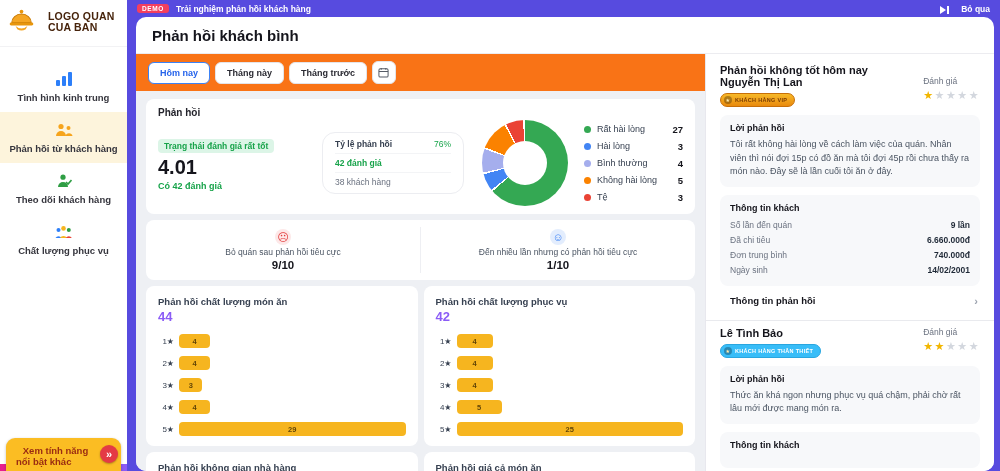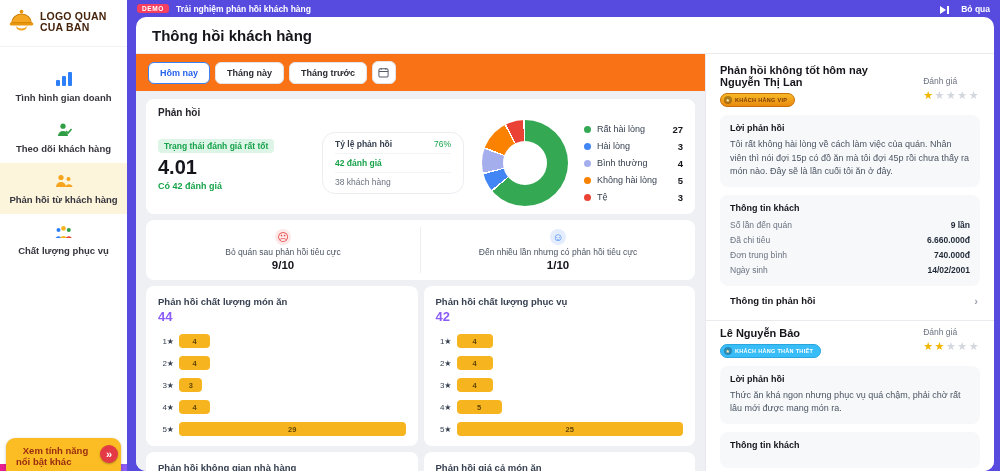--- a/index.html
+++ b/index.html
@@ -1,21 +1,21 @@
 <!DOCTYPE html>
 <html><head>
 <meta charset="utf-8">
 <style>
   * { margin:0; padding:0; box-sizing:border-box; }
   html,body { font-family:"Liberation Sans","DejaVu Sans",sans-serif; }
   #app { position:relative; width:1000px; height:471px; overflow:hidden; background:#574BDF; }
 
   
   .sidebar { position:absolute; left:0; top:0; width:127px; height:471px; background:#fff; z-index:3; }
-  .logo { display:flex; align-items:center; gap:5px; padding:8px 6px 10px 8px; border-bottom:1px solid #F2F2F4; }
+  .logo { display:flex; align-items:center; gap:13px; padding:8px 6px 10px 8px; border-bottom:1px solid #F2F2F4; }
   .logo-text { font-size:10.5px; line-height:11px; font-weight:800; color:#46230B; letter-spacing:.2px; }
   .menu { padding-top:14px; }
   .menu-item { text-align:center; padding:9px 4px; cursor:pointer; }
   .menu-item.active { background:#FDF4DC; }
   .menu-icon { height:18px; display:flex; align-items:center; justify-content:center; margin-bottom:4px; }
   .menu-label { font-size:9.5px; font-weight:700; color:#35353D; }
   .sidebar-strip { position:absolute; left:0; bottom:0; width:127px; height:7px;
     background:linear-gradient(90deg,#E91E8C,#8B5CF6); }
   .cta { position:absolute; left:6px; bottom:-8px; width:115px; background:#FBBD23; border-radius:9px;
     padding:7px 26px 12px 10px; box-shadow:0 1px 3px rgba(0,0,0,.25); cursor:pointer; }
@@ -146,44 +146,44 @@
 
     <div class="menu">
       <div class="menu-item">
         <div class="menu-icon">
           <svg width="18" height="14" viewBox="0 0 18 14">
             <rect x="1" y="8" width="4" height="6" rx="1" fill="#2D7FF9"></rect>
             <rect x="7" y="4" width="4" height="10" rx="1" fill="#2D7FF9"></rect>
             <rect x="13" y="0" width="4" height="14" rx="1" fill="#2D7FF9"></rect>
           </svg>
         </div>
-        <div class="menu-label">Tình hình gian doanh</div>
-      </div>
-
-      <div class="menu-item">
-        <div class="menu-icon">
-          <svg width="17" height="15" viewBox="0 0 17 15">
-            <circle cx="8" cy="3.2" r="2.6" fill="#2F9E44"></circle>
-            <path d="M3 13 a5 5 0 0 1 10 0 z" fill="#2F9E44"></path>
-            <path d="M11 8 l2 2 l3.5 -4" stroke="#2F9E44" stroke-width="1.6" fill="none"></path>
-          </svg>
-        </div>
-        <div class="menu-label">Theo dõi khách hàng</div>
+        <div class="menu-label">Tình hình kinh trung</div>
       </div>
 
       <div class="menu-item active">
         <div class="menu-icon">
           <svg width="18" height="15" viewBox="0 0 18 15">
             <circle cx="6" cy="3.5" r="2.6" fill="#F6A41C"></circle>
             <path d="M1 13 a5 5 0 0 1 10 0 z" fill="#F6A41C"></path>
             <circle cx="13.5" cy="5" r="2" fill="#F6A41C"></circle>
             <path d="M10.5 13 a3.6 3.6 0 0 1 7 0 z" fill="#F6A41C"></path>
           </svg>
         </div>
         <div class="menu-label">Phản hồi từ khách hàng</div>
+      </div>
+
+      <div class="menu-item">
+        <div class="menu-icon">
+          <svg width="17" height="15" viewBox="0 0 17 15">
+            <circle cx="8" cy="3.2" r="2.6" fill="#2F9E44"></circle>
+            <path d="M3 13 a5 5 0 0 1 10 0 z" fill="#2F9E44"></path>
+            <path d="M11 8 l2 2 l3.5 -4" stroke="#2F9E44" stroke-width="1.6" fill="none"></path>
+          </svg>
+        </div>
+        <div class="menu-label">Theo dõi khách hàng</div>
       </div>
 
       <div class="menu-item">
         <div class="menu-icon">
           <svg width="19" height="15" viewBox="0 0 19 15">
             <circle cx="4.5" cy="5" r="2" fill="#2D7FF9"></circle>
             <path d="M1.5 13 a3.4 3.4 0 0 1 6 0 z" fill="#2D7FF9"></path>
             <circle cx="9.5" cy="3.4" r="2.3" fill="#F6B51F"></circle>
             <path d="M6 13 a4 4 0 0 1 7 0 z" fill="#F6B51F"></path>
             <circle cx="14.8" cy="5" r="2" fill="#2F9E44"></circle>
@@ -213,21 +213,21 @@
             <path d="M0 0 L6 4 L0 8 Z" fill="#fff"></path>
             <rect x="7" y="0" width="2" height="8" fill="#fff"></rect>
           </svg>
       </span>
       <span class="skip-label">Bỏ qua</span>
     </span>
   </div>
 
   <div class="panel">
     <div class="page-header">
-      <div class="page-title">Thông hồi khách hàng</div>
+      <div class="page-title">Phản hồi khách bình</div>
     </div>
 
     <div class="content">
 
       <div class="left-col">
         <div class="tabs-row">
           <div class="tab active">Hôm nay</div>
           <div class="tab">Tháng này</div>
           <div class="tab">Tháng trước</div>
           <div class="icon-btn">
@@ -440,21 +440,21 @@
             <span>Thông tin phản hồi</span>
             <span class="detail-chevron">›</span>
           </div>
         </div>
 
         <div class="cust-divider"></div>
 
         <div style="margin-top:6px;">
           <div class="cust-head">
             <div>
-              <div class="cust-name">Lê Nguyễn Bảo</div>
+              <div class="cust-name">Lê Tình Bảo</div>
               <div class="cust-badge badge-blue">
                 <span class="badge-coin">★</span>
                 <span>KHÁCH HÀNG THÂN THIẾT</span>
               </div>
             </div>
             <div class="rating-col">
               <div class="rating-label">Đánh giá</div>
               <div class="stars"><span class="on">★</span><span class="on">★</span><span class="off">★</span><span class="off">★</span><span class="off">★</span></div>
             </div>
           </div>

